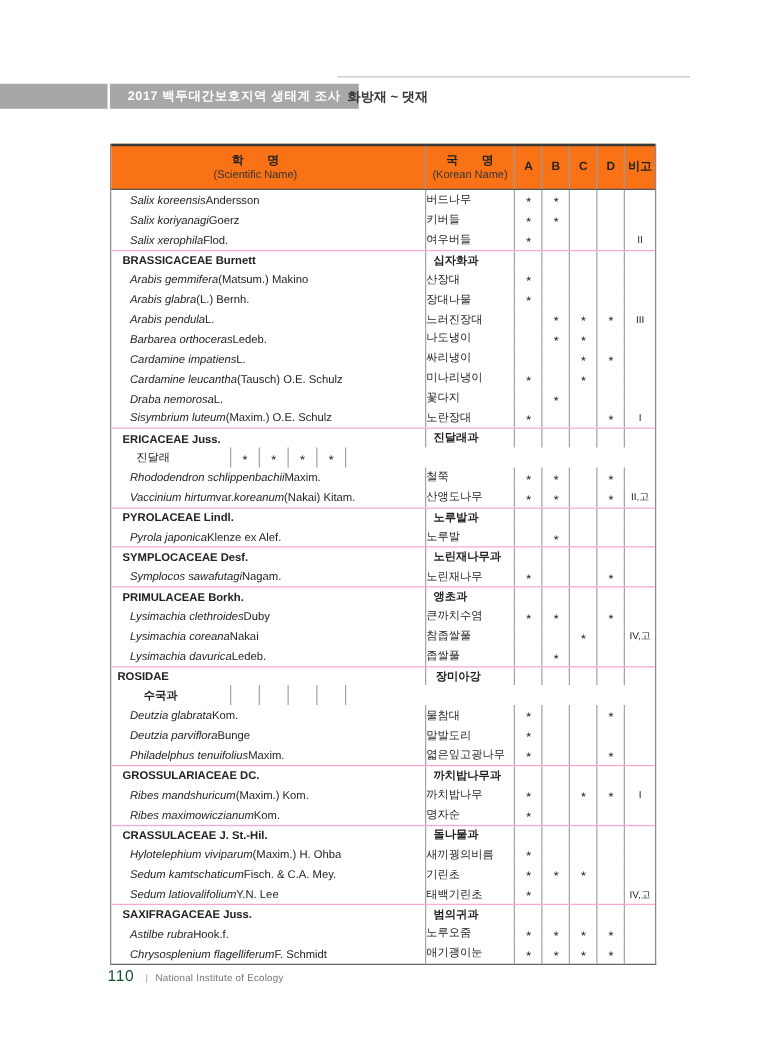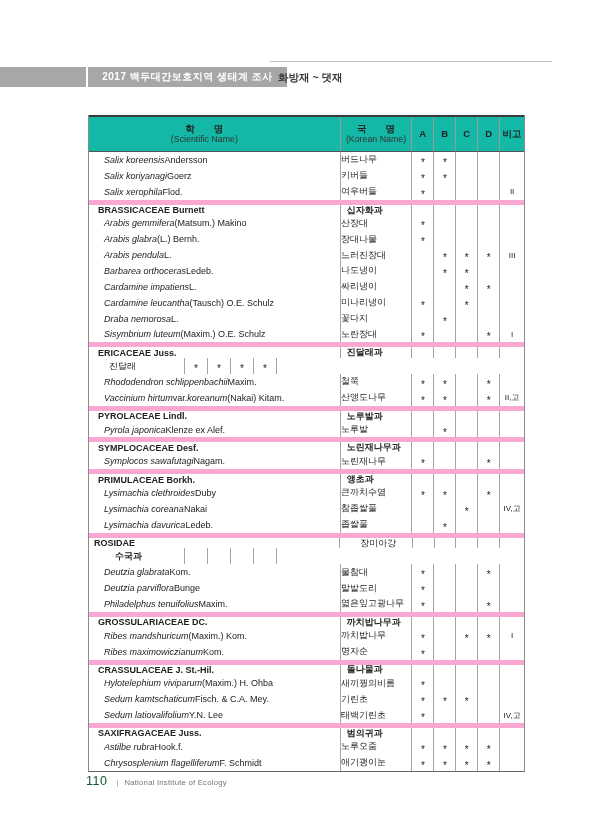--- a/index.html
+++ b/index.html
@@ -22,49 +22,49 @@
     position:absolute;left:278px;top:69px;height:18px;display:flex;align-items:center;
     font-size:10.5px;font-weight:bold;color:#3a3a3a;white-space:nowrap;
   }
   
   .tbl{
     position:absolute;left:88px;top:115px;width:435px;
     border-left:1px solid #8a8a8a;border-right:1px solid #8a8a8a;border-bottom:1.5px solid #666;
     font-size:9px;
   }
   .thead{
-    display:flex;background:#14b8a6;height:37px;
+    display:flex;background:#f97316;height:37px;
     border-top:2px solid #3a3a3a;border-bottom:1.2px solid #555;box-sizing:border-box;
   }
   .thead .hcell{
     display:flex;flex-direction:column;align-items:center;justify-content:center;
     box-sizing:border-box;line-height:1.25;
   }
   .hcell + .hcell{border-left:1px solid #9a9a9a;}
   .h-ko{font-weight:bold;font-size:9.5px;white-space:pre;color:#222;}
   .h-en{font-size:8.8px;color:#333;}
   .h-mark{font-weight:bold;font-size:9.5px;color:#222;}
   .c-sci{width:242px;}
   .c-kor{width:75px;margin-left:20px;}
   .c-m{width:23px;}
   .c-note{width:26px;}
   .tbody .trow{
     display:flex;height:15.87px;align-items:stretch;box-sizing:border-box;
   }
-  .trow.sep{border-top:5px solid #f9a8d4;}
+  .trow.sep{border-top:1px solid #f9a8d4;}
   .trow .cell{
     display:flex;align-items:center;box-sizing:border-box;overflow:hidden;white-space:nowrap;
   }
   .trow .cell + .cell{border-left:1px solid #a5a5a5;}
   .trow .c-sci{padding-left:15px;}
   .trow .c-kor{}
   .trow.family .c-sci{padding-left:9px;font-weight:bold;}
   .trow.family .c-kor{padding-left:6px;font-weight:bold;}
   .trow.subclass .c-sci{padding-left:5px;font-weight:bold;}
-  .trow.subclass .c-kor{padding-left:20px;font-weight:normal;}
+  .trow.subclass .c-kor{padding-left:8px;font-weight:bold;}
   .trow .c-m,.trow .c-note{justify-content:center;padding-left:0;}
   .mark{font-size:10px;line-height:4px;padding-top:6px;color:#222;}
   .note-txt{font-size:8px;color:#222;}
   .sci-seg i{font-style:italic;}
   
   .footer{
     position:absolute;left:86px;top:774px;display:flex;align-items:baseline;color:#555;
   }
   .page-num{font-size:12.5px;color:#14532d;letter-spacing:0.5px;}
   .footer-sep{font-size:7.5px;color:#999;margin:0 6px 0 9px;}

